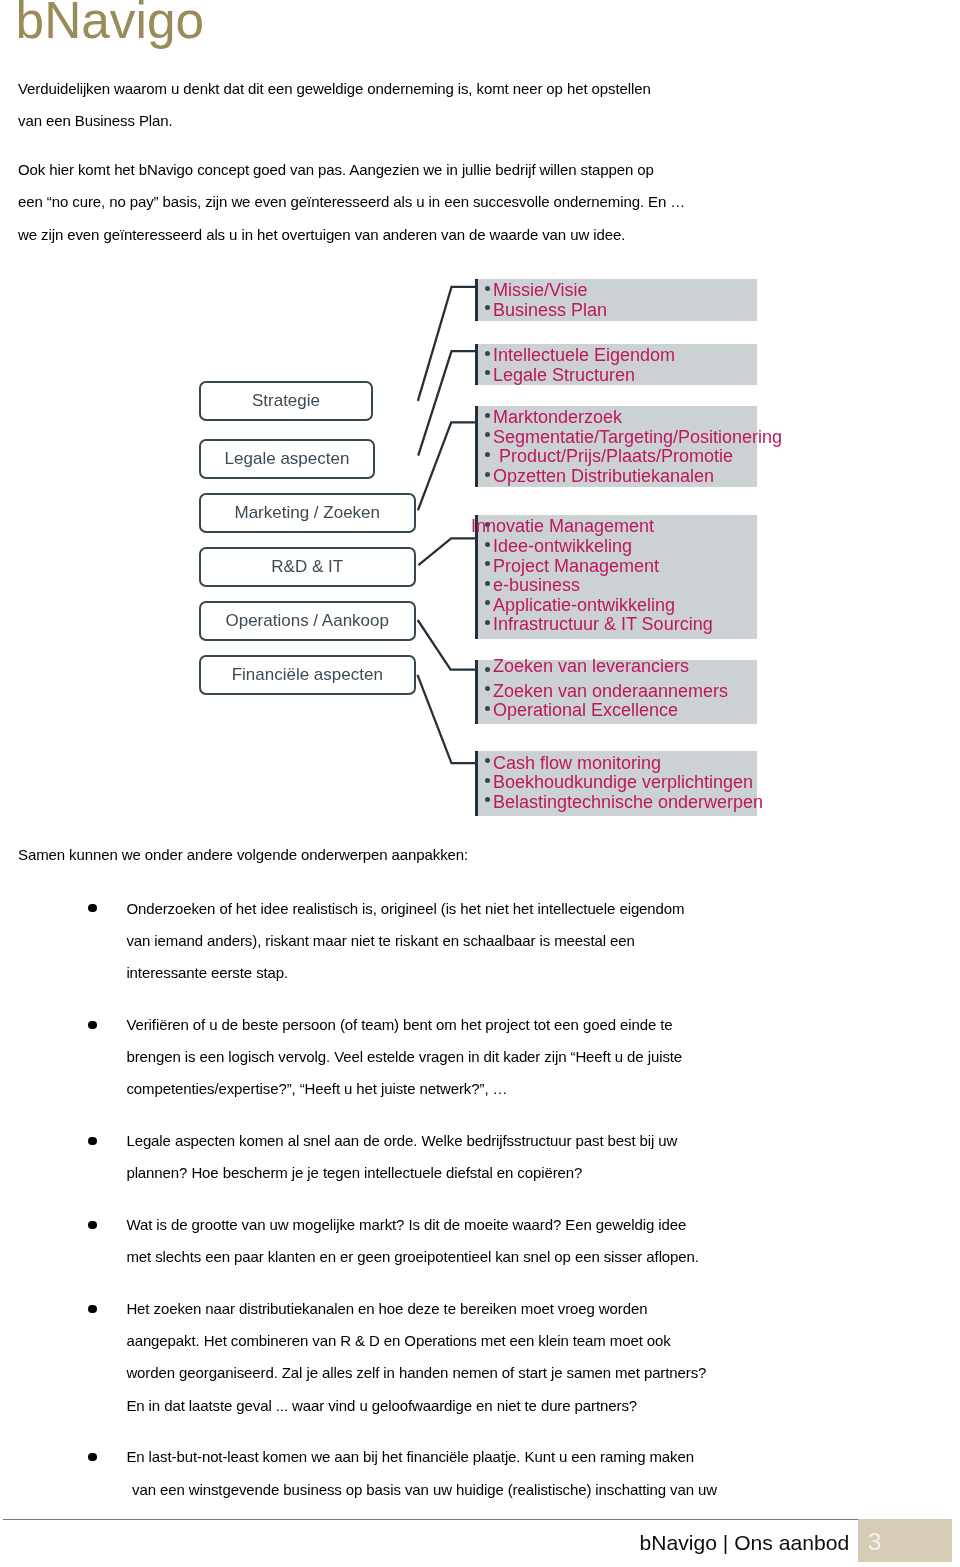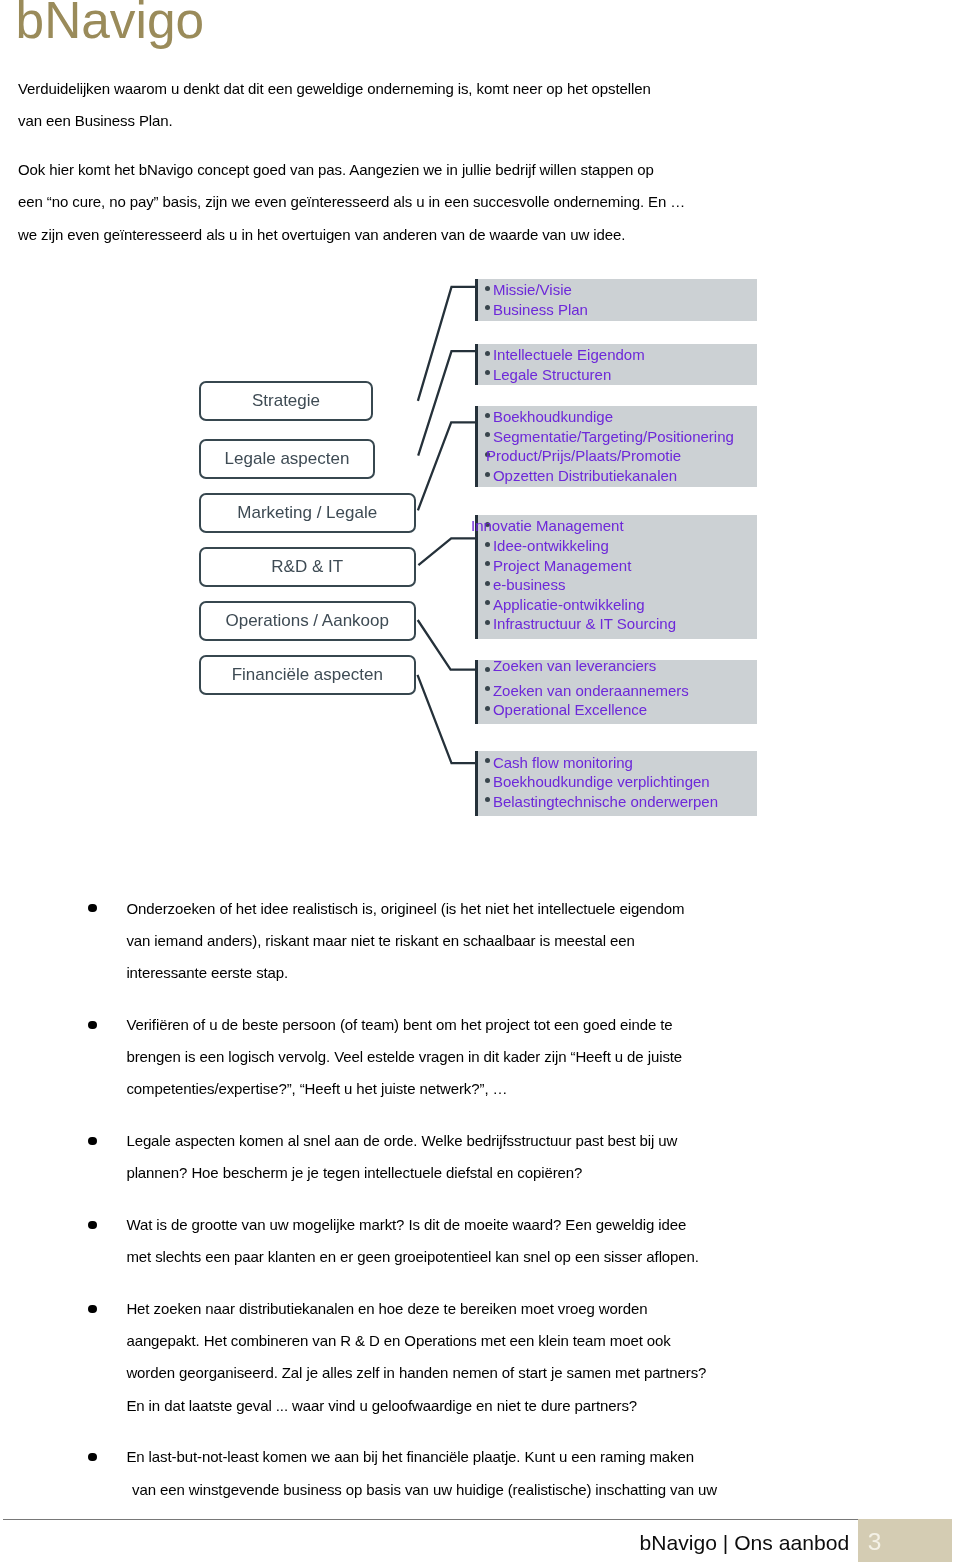--- a/index.html
+++ b/index.html
@@ -17,21 +17,21 @@
   .tline{position:absolute;font-size:15px;line-height:24px;white-space:nowrap;color:#000;letter-spacing:-0.1px;}
 
   
   .bullet-dot{position:absolute;width:8.2px;height:8.2px;border-radius:50%;background:#000;}
 
   
   .cat-box{position:absolute;box-sizing:border-box;border:2px solid #37474f;border-radius:7px;
            background:#fff;display:flex;align-items:center;justify-content:center;
            color:#3e4b54;font-size:17.0px;white-space:nowrap;}
   .detail-box{position:absolute;box-sizing:border-box;background:#ccd1d4;color:#3d4a52;}
-  .detail-line{position:absolute;font-size:15px;line-height:18px;white-space:nowrap;color:#6d28d9;}
+  .detail-line{position:absolute;font-size:18px;line-height:18px;white-space:nowrap;color:#be185d;}
   .detail-bullet{position:absolute;width:5px;height:5px;border-radius:50%;background:#39454d;}
   .vbar{position:absolute;width:2.3px;background:#25313a;}
   .conn{position:absolute;left:0;top:0;width:960px;height:1567px;pointer-events:none;}
 
   
   .footer-rule{position:absolute;height:1px;background:#787878;}
   .footer-text{position:absolute;font-size:21.1px;line-height:24px;white-space:nowrap;color:#0d0d0d;}
   .page-badge{position:absolute;background:#d4ccb3;}
   .page-num{position:absolute;font-size:24.5px;line-height:24px;color:#f4f1e6;}
   ul.bullet-list{list-style:none;margin:0;padding:0;}
@@ -60,21 +60,21 @@
       <path d="M 417.7 620.0 L 450.6 669.6 L 477.0 669.6" fill="none" stroke="#25313a" stroke-width="2.3" stroke-linecap="butt" stroke-linejoin="miter"></path>
       <path d="M 417.5 674.8 L 451.5 763.1 L 477.0 763.1" fill="none" stroke="#25313a" stroke-width="2.3" stroke-linecap="butt" stroke-linejoin="miter"></path>
     </svg>
     <div class="cat-box" style="left:199.0px;top:381.0px;width:174px;height:39.5px">
         <span>Strategie</span>
       </div>
     <div class="cat-box" style="left:199.0px;top:439.0px;width:176px;height:39.5px">
         <span>Legale aspecten</span>
       </div>
     <div class="cat-box" style="left:199.0px;top:493.0px;width:216.5px;height:39.5px">
-        <span>Marketing / Legale</span>
+        <span>Marketing / Zoeken</span>
       </div>
     <div class="cat-box" style="left:199.0px;top:547.0px;width:216.5px;height:40px">
         <span>R&amp;D &amp; IT</span>
       </div>
     <div class="cat-box" style="left:199.0px;top:601.0px;width:216.5px;height:39.5px">
         <span>Operations / Aankoop</span>
       </div>
     <div class="cat-box" style="left:199.0px;top:655.0px;width:216.5px;height:39.5px">
         <span>Financiële aspecten</span>
       </div>
@@ -86,25 +86,25 @@
       <div class="detail-line" style="left:492.9px;top:300.7px">Business Plan</div>
     <div class="detail-box" style="left:477.3px;top:343.6px;width:279.6px;height:41.8px"></div>
     <div class="vbar" style="left:475.4px;top:343.6px;height:41.8px"></div>
       <div class="detail-bullet" style="left:485.1px;top:350.5px"></div>
       <div class="detail-line" style="left:492.9px;top:346.0px">Intellectuele Eigendom</div>
       <div class="detail-bullet" style="left:485.1px;top:370.1px"></div>
       <div class="detail-line" style="left:492.9px;top:365.6px">Legale Structuren</div>
     <div class="detail-box" style="left:477.3px;top:405.8px;width:279.6px;height:81.7px"></div>
     <div class="vbar" style="left:475.4px;top:405.8px;height:81.7px"></div>
       <div class="detail-bullet" style="left:485.1px;top:412.7px"></div>
-      <div class="detail-line" style="left:492.9px;top:408.2px">Boekhoudkundige</div>
+      <div class="detail-line" style="left:492.9px;top:408.2px">Marktonderzoek</div>
       <div class="detail-bullet" style="left:485.1px;top:432.3px"></div>
       <div class="detail-line" style="left:492.9px;top:427.8px">Segmentatie/Targeting/Positionering</div>
       <div class="detail-bullet" style="left:485.1px;top:451.9px"></div>
-      <div class="detail-line" style="left:486px;top:447.4px">Product/Prijs/Plaats/Promotie</div>
+      <div class="detail-line" style="left:499px;top:447.4px">Product/Prijs/Plaats/Promotie</div>
       <div class="detail-bullet" style="left:485.1px;top:471.5px"></div>
       <div class="detail-line" style="left:492.9px;top:467.0px">Opzetten Distributiekanalen</div>
     <div class="detail-box" style="left:477.3px;top:515.0px;width:279.6px;height:124.1px"></div>
     <div class="vbar" style="left:475.4px;top:515.0px;height:124.1px"></div>
       <div class="detail-bullet" style="left:485.1px;top:521.9px"></div>
       <div class="detail-line" style="left:471px;top:517.4px">Innovatie Management</div>
       <div class="detail-bullet" style="left:485.1px;top:541.5px"></div>
       <div class="detail-line" style="left:492.9px;top:537.0px">Idee-ontwikkeling</div>
       <div class="detail-bullet" style="left:485.1px;top:561.1px"></div>
       <div class="detail-line" style="left:492.9px;top:556.6px">Project Management</div>
@@ -124,20 +124,21 @@
       <div class="detail-line" style="left:492.9px;top:701.3px">Operational Excellence</div>
     <div class="detail-box" style="left:477.3px;top:751.3px;width:279.6px;height:64.7px"></div>
     <div class="vbar" style="left:475.4px;top:751.3px;height:64.7px"></div>
       <div class="detail-bullet" style="left:485.1px;top:758.2px"></div>
       <div class="detail-line" style="left:492.9px;top:753.7px">Cash flow monitoring</div>
       <div class="detail-bullet" style="left:485.1px;top:777.8px"></div>
       <div class="detail-line" style="left:492.9px;top:773.3px">Boekhoudkundige verplichtingen</div>
       <div class="detail-bullet" style="left:485.1px;top:797.4px"></div>
       <div class="detail-line" style="left:492.9px;top:792.9px">Belastingtechnische onderwerpen</div>
   </div>
+  <div class="tline" style="left:18.0px;top:843.1px">Samen kunnen we onder andere volgende onderwerpen aanpakken:</div>
   <ul class="bullet-list">
     <li class="bullet-item">
       <span class="bullet-dot" style="left:88.40px;top:904.30px"></span>
       <div class="tline" style="left:126.4px;top:896.5px">Onderzoeken of het idee realistisch is, origineel (is het niet het intellectuele eigendom</div>
       <div class="tline" style="left:126.4px;top:928.8px">van iemand anders), riskant maar niet te riskant en schaalbaar is meestal een</div>
       <div class="tline" style="left:126.4px;top:961.1px">interessante eerste stap.</div>
     </li>
     <li class="bullet-item">
       <span class="bullet-dot" style="left:88.40px;top:1020.50px"></span>
       <div class="tline" style="left:126.4px;top:1012.7px">Verifiëren of u de beste persoon (of team) bent om het project tot een goed einde te</div>

